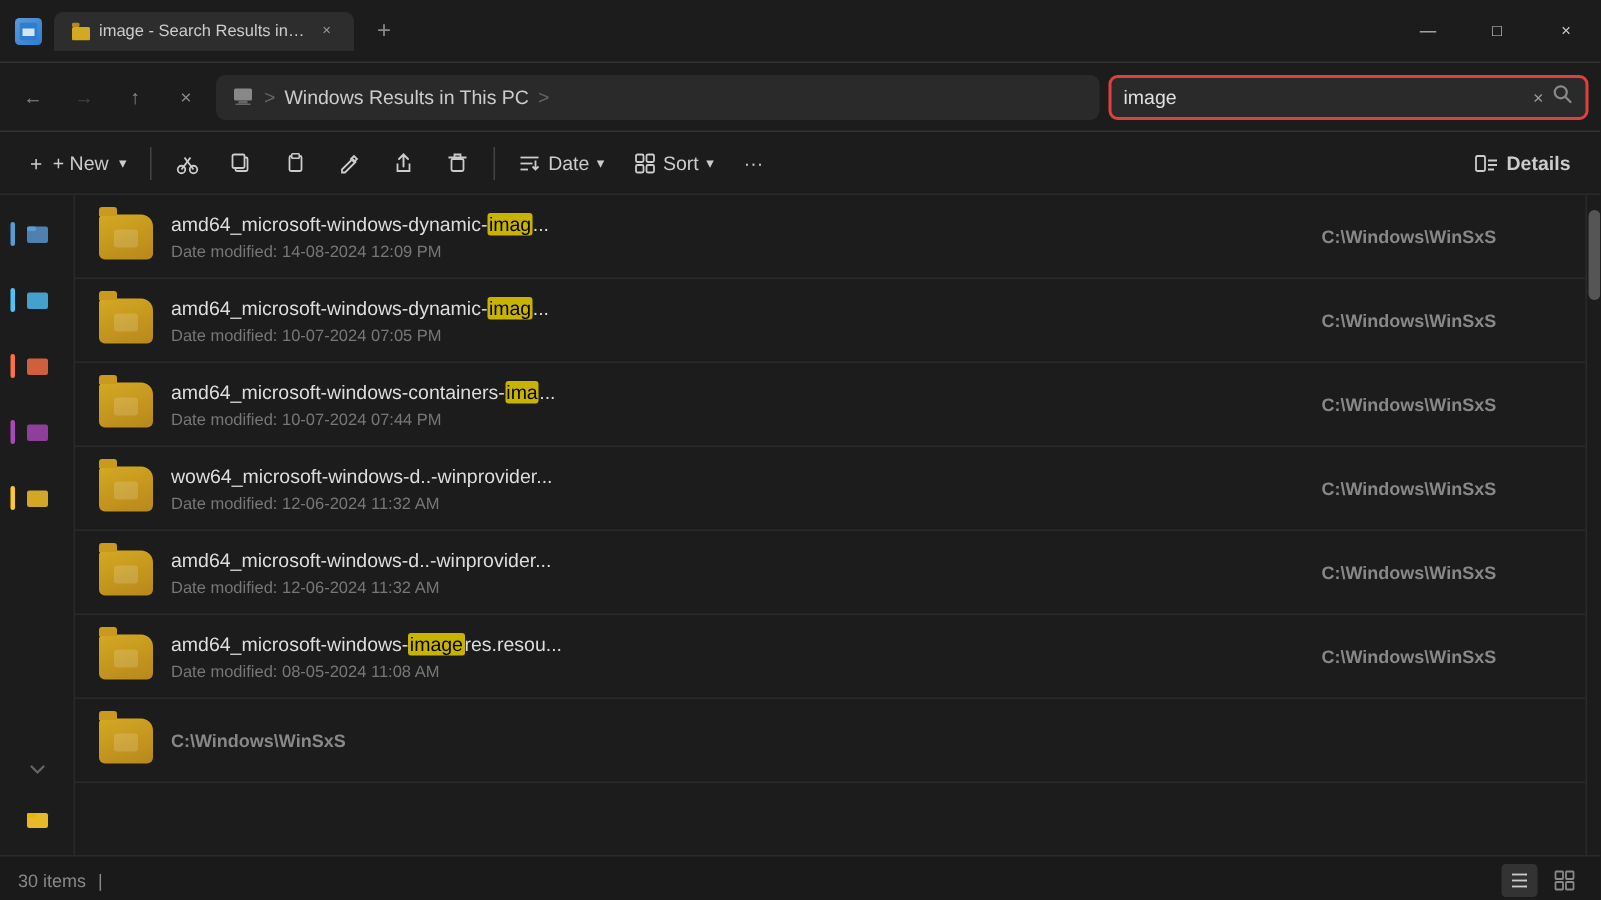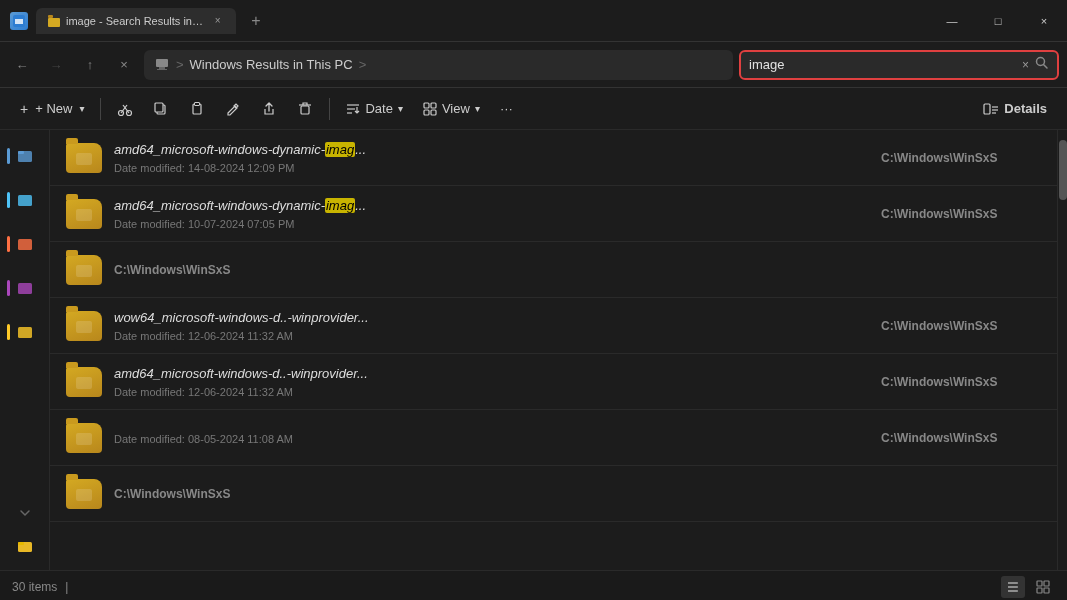--- a/index.html
+++ b/index.html
@@ -239,21 +239,20 @@
       flex: 1;
       min-width: 0;
     }
     .file-name {
       font-size: 13px;
       color: #ddd;
       white-space: nowrap;
       overflow: hidden;
       text-overflow: ellipsis;
       line-height: 1.4;
-      font-style: italic;
     }
     .highlight {
       background: #c8b400;
       color: #000;
       padding: 0 1px;
       border-radius: 2px;
     }
     .file-date {
       font-size: 11px;
       color: #777;
@@ -423,21 +422,21 @@
     <span>Date</span>
     <span style="font-size:10px;">▾</span>
   </div>
   <div class="tb-btn">
     <svg width="14" height="14" viewBox="0 0 14 14">
         <rect x="1" y="1" width="5" height="5" rx="1" stroke="#ccc" stroke-width="1.2" fill="none"></rect>
         <rect x="8" y="1" width="5" height="5" rx="1" stroke="#ccc" stroke-width="1.2" fill="none"></rect>
         <rect x="1" y="8" width="5" height="5" rx="1" stroke="#ccc" stroke-width="1.2" fill="none"></rect>
         <rect x="8" y="8" width="5" height="5" rx="1" stroke="#ccc" stroke-width="1.2" fill="none"></rect>
       </svg>
-    <span>View</span>
+    <span>Sort</span>
     <span style="font-size:10px;">▾</span>
   </div>
   <div class="tb-btn">
     <span>···</span>
   </div>
   <div class="tb-btn tb-right">
     <svg width="16" height="16" viewBox="0 0 16 16">
         <rect x="1" y="3" width="6" height="10" rx="1" stroke="#ccc" stroke-width="1.2" fill="none"></rect>
         <line x1="9" y1="6" x2="15" y2="6" stroke="#ccc" stroke-width="1.2"></line>
         <line x1="9" y1="9" x2="15" y2="9" stroke="#ccc" stroke-width="1.2"></line>
@@ -514,20 +513,24 @@
           <div class="file-info">
             <div class="file-name">amd64_microsoft-windows-dynamic-<span class="highlight">imag</span>...</div>
             <div class="file-date">Date modified: 10-07-2024 07:05 PM</div>
           </div>
           <div class="file-path">C:\Windows\WinSxS</div>
         </div>
         <div class="file-row">
           <div class="folder-icon">
             <div class="folder-icon-inner"></div>
           </div>
+          <div class="file-info">
+            <div class="file-name">amd64_microsoft-windows-containers-<span class="highlight">ima</span>...</div>
+            <div class="file-date">Date modified: 10-07-2024 07:44 PM</div>
+          </div>
           <div class="file-path">C:\Windows\WinSxS</div>
         </div>
         <div class="file-row">
           <div class="folder-icon">
             <div class="folder-icon-inner"></div>
           </div>
           <div class="file-info">
             <div class="file-name">wow64_microsoft-windows-d..-winprovider...</div>
             <div class="file-date">Date modified: 12-06-2024 11:32 AM</div>
           </div>
@@ -541,20 +544,21 @@
             <div class="file-name">amd64_microsoft-windows-d..-winprovider...</div>
             <div class="file-date">Date modified: 12-06-2024 11:32 AM</div>
           </div>
           <div class="file-path">C:\Windows\WinSxS</div>
         </div>
         <div class="file-row">
           <div class="folder-icon">
             <div class="folder-icon-inner"></div>
           </div>
           <div class="file-info">
+            <div class="file-name">amd64_microsoft-windows-<span class="highlight">image</span>res.resou...</div>
             <div class="file-date">Date modified: 08-05-2024 11:08 AM</div>
           </div>
           <div class="file-path">C:\Windows\WinSxS</div>
         </div>
         <div class="file-row">
           <div class="folder-icon">
             <div class="folder-icon-inner"></div>
           </div>
           <div class="file-path">C:\Windows\WinSxS</div>
         </div>

